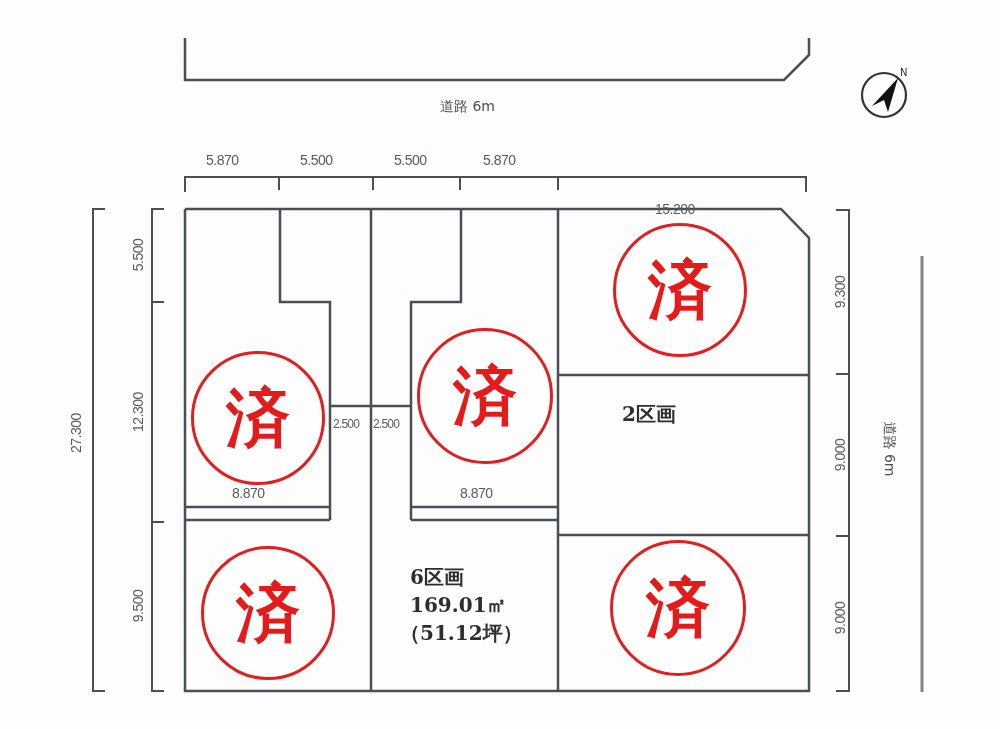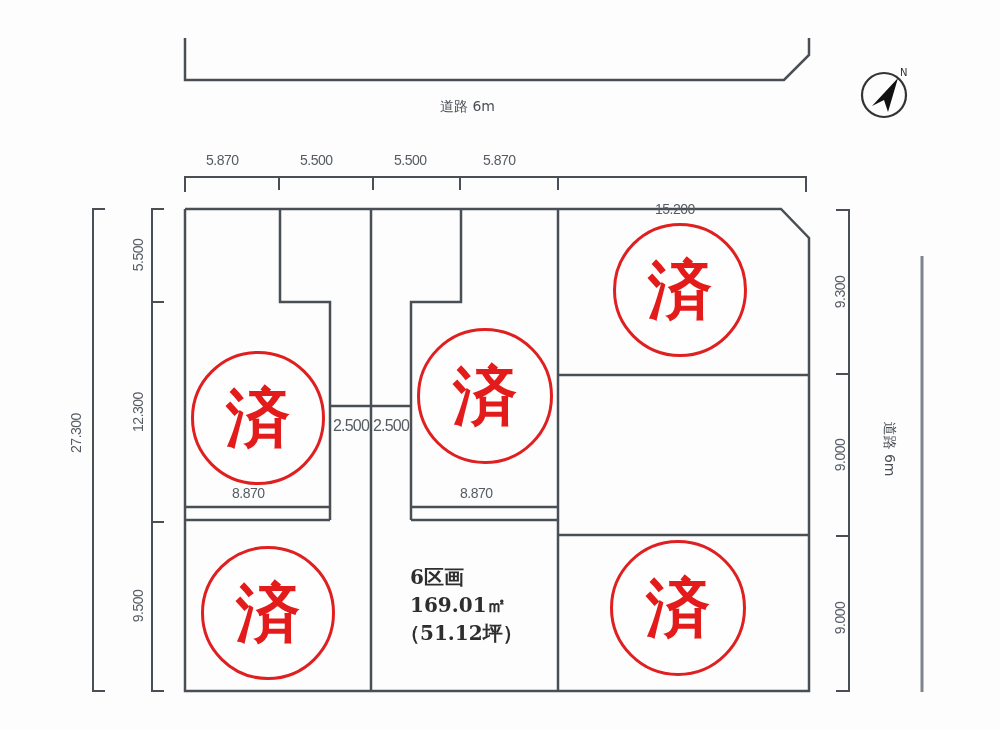--- a/index.html
+++ b/index.html
@@ -1,19 +1,19 @@
 <!DOCTYPE html>
 <html><head>
 <meta charset="utf-8">
 <style>
   html, body { margin: 0; padding: 0; background: #ffffff; }
   #canvas { position: relative; width: 1000px; height: 729px; overflow: hidden; background: #fdfdfd; font-family: "DejaVu Sans", sans-serif; }
   svg.lines { position: absolute; left: 0; top: 0; }
   .dim { position: absolute; font-family: "Liberation Sans", sans-serif; font-size: 14px; color: #555b63; letter-spacing: -0.5px; white-space: nowrap; }
-  .dim.small { font-size: 16px; letter-spacing: -0.8px; }
+  .dim.small { font-size: 12px; letter-spacing: -0.8px; }
   .vert { transform: rotate(-90deg); transform-origin: center center; }
   .vert90 { transform: rotate(90deg); transform-origin: center center; }
   .road { position: absolute; font-family: "DejaVu Sans", sans-serif; font-size: 14px; color: #4a4f56; white-space: nowrap; }
   .lot-label { position: absolute; font-family: "DejaVu Serif", serif; font-weight: bold; color: #2e2e2e; font-size: 20px; line-height: 28px; white-space: nowrap; }
   .lot-label .sub { display: block; }
   .stamp { position: absolute; border: 3px solid #e02020; border-radius: 50%; background: rgba(255,255,255,0.55); display: flex; align-items: center; justify-content: center; box-sizing: border-box; }
   .stamp span { color: #e41b1b; font-family: "DejaVu Sans", sans-serif; font-weight: bold; font-size: 64px; line-height: 1; }
   .compass { position: absolute; left: 858px; top: 66px; width: 54px; height: 54px; }
 </style>
 </head>
@@ -94,20 +94,21 @@
   <div class="dim vert" style="left:810px; top:447px; width:60px; text-align:center;">9.000</div>
   <div class="dim vert" style="left:810px; top:610px; width:60px; text-align:center;">9.000</div>
 
   <div class="dim small" style="left:333px; top:417px;">2.500</div>
   <div class="dim small" style="left:373px; top:417px;">2.500</div>
 
   <div class="dim" style="left:232px; top:485px;">8.870</div>
   <div class="dim" style="left:460px; top:485px;">8.870</div>
 
   <div class="lot-label" style="left:622px; top:400px;">
+    <span class="sub">2区画</span>
   </div>
 
   <div class="lot-label" style="left:410px; top:563px;">
     <span class="sub">6区画</span>
     <span class="sub">169.01㎡</span>
     <span class="sub" style="margin-left:-10px;">（51.12坪）</span>
   </div>
 
   <div class="stamp" style="left:191px; top:351px; width:134px; height:134px;">
     <span>済</span>

